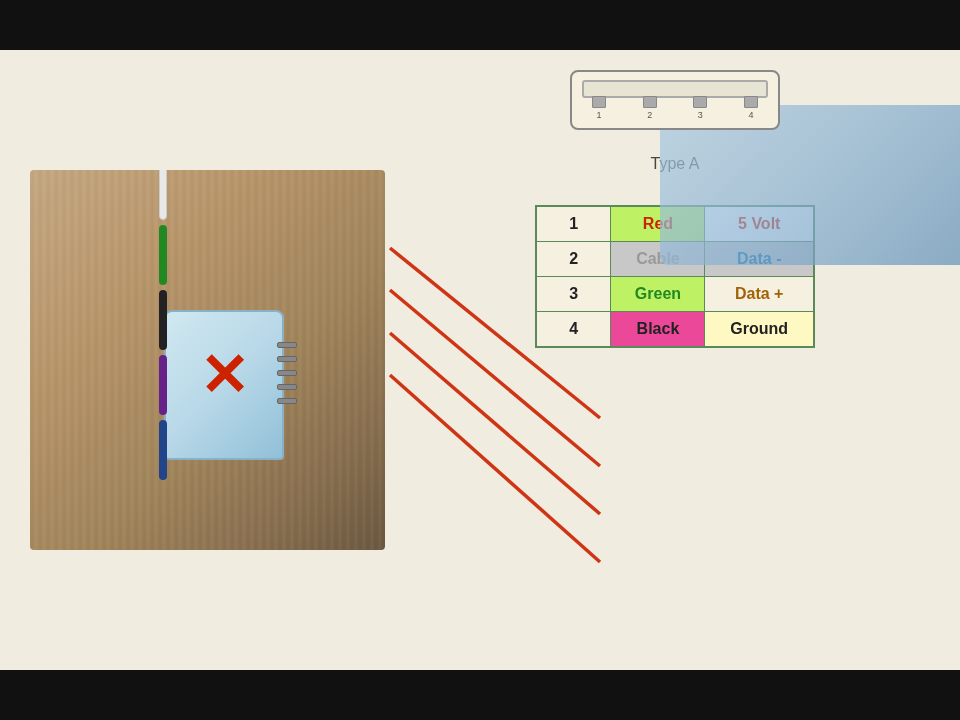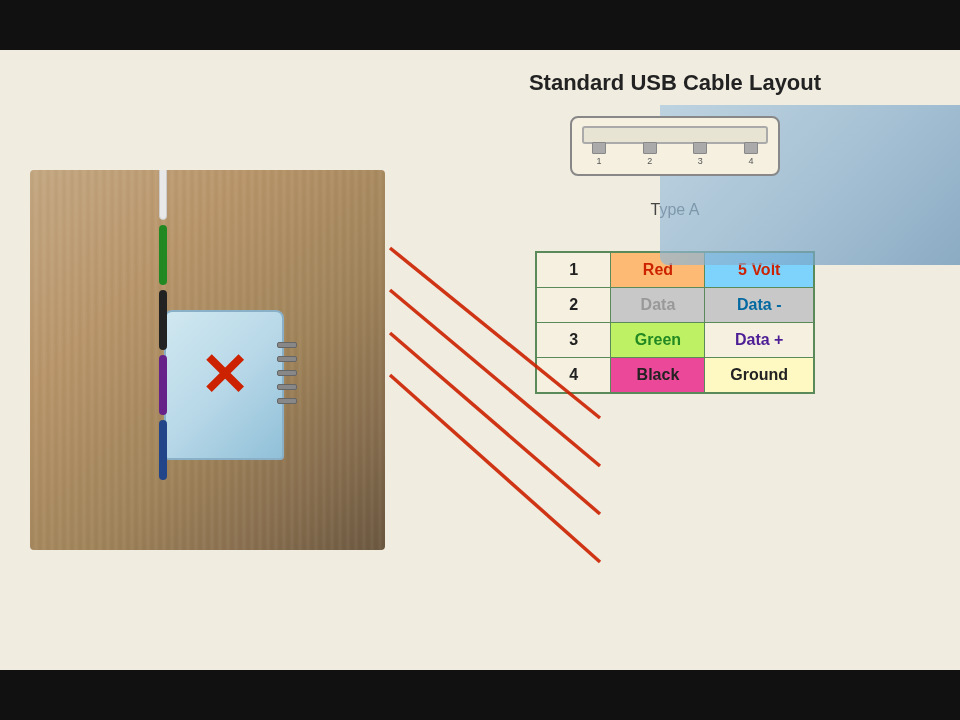--- a/index.html
+++ b/index.html
@@ -229,26 +229,26 @@
       text-align: center;
       min-width: 60px;
     }
 
     .pin-num {
       color: #222;
       background: #f5f0e0;
       font-weight: bold;
     }
 
-    .pin-red { color: #cc2200; background: #fdba74; }
-    .pin-volt { color: #cc2200; background: #7dd3fc; }
+    .pin-red { color: #cc2200; background: #bef264; }
+    .pin-volt { color: #cc2200; background: #ffffff; }
     .pin-white { color: #999; background: #c8c8c8; }
     .pin-data-gray { color: #0369a1; background: #c8c8c8; }
     .pin-green { color: #228822; background: #bef264; }
-    .pin-data-green { color: #4c1d95; background: #f5f0e0; }
+    .pin-data-green { color: #a16207; background: #f5f0e0; }
     .pin-black { color: #222; background: #ec4899; }
     .pin-ground { color: #222; background: #fef9c3; }
 
     
     .lines-svg {
       position: absolute;
       top: 0;
       left: 0;
       width: 960px;
       height: 720px;
@@ -314,21 +314,20 @@
       </div>
     </div>
 
     <div class="x-mark">✕</div>
   </div>
 
   <div class="info-area">
 
     <div class="corner-img"></div>
 
-    <div class="title">Standard USB Cable Layout</div>
 
     <div class="usb-diagram">
       <div class="usb-outline">
         <div class="usb-inner"></div>
         <div class="usb-pins-row">
           <div class="usb-pin-group">
             <div class="usb-pin-rect"></div>
             <span class="pin-number">1</span>
           </div>
           <div class="usb-pin-group">
@@ -351,21 +350,21 @@
 
     <table class="pin-table">
       <tbody>
         <tr>
           <td class="pin-num">1</td>
           <td class="pin-red">Red</td>
           <td class="pin-volt">5 Volt</td>
         </tr>
         <tr>
           <td class="pin-num">2</td>
-          <td class="pin-white">Data</td>
+          <td class="pin-white">Cable</td>
           <td class="pin-data-gray">Data -</td>
         </tr>
         <tr>
           <td class="pin-num">3</td>
           <td class="pin-green">Green</td>
           <td class="pin-data-green">Data +</td>
         </tr>
         <tr>
           <td class="pin-num">4</td>
           <td class="pin-black">Black</td>

